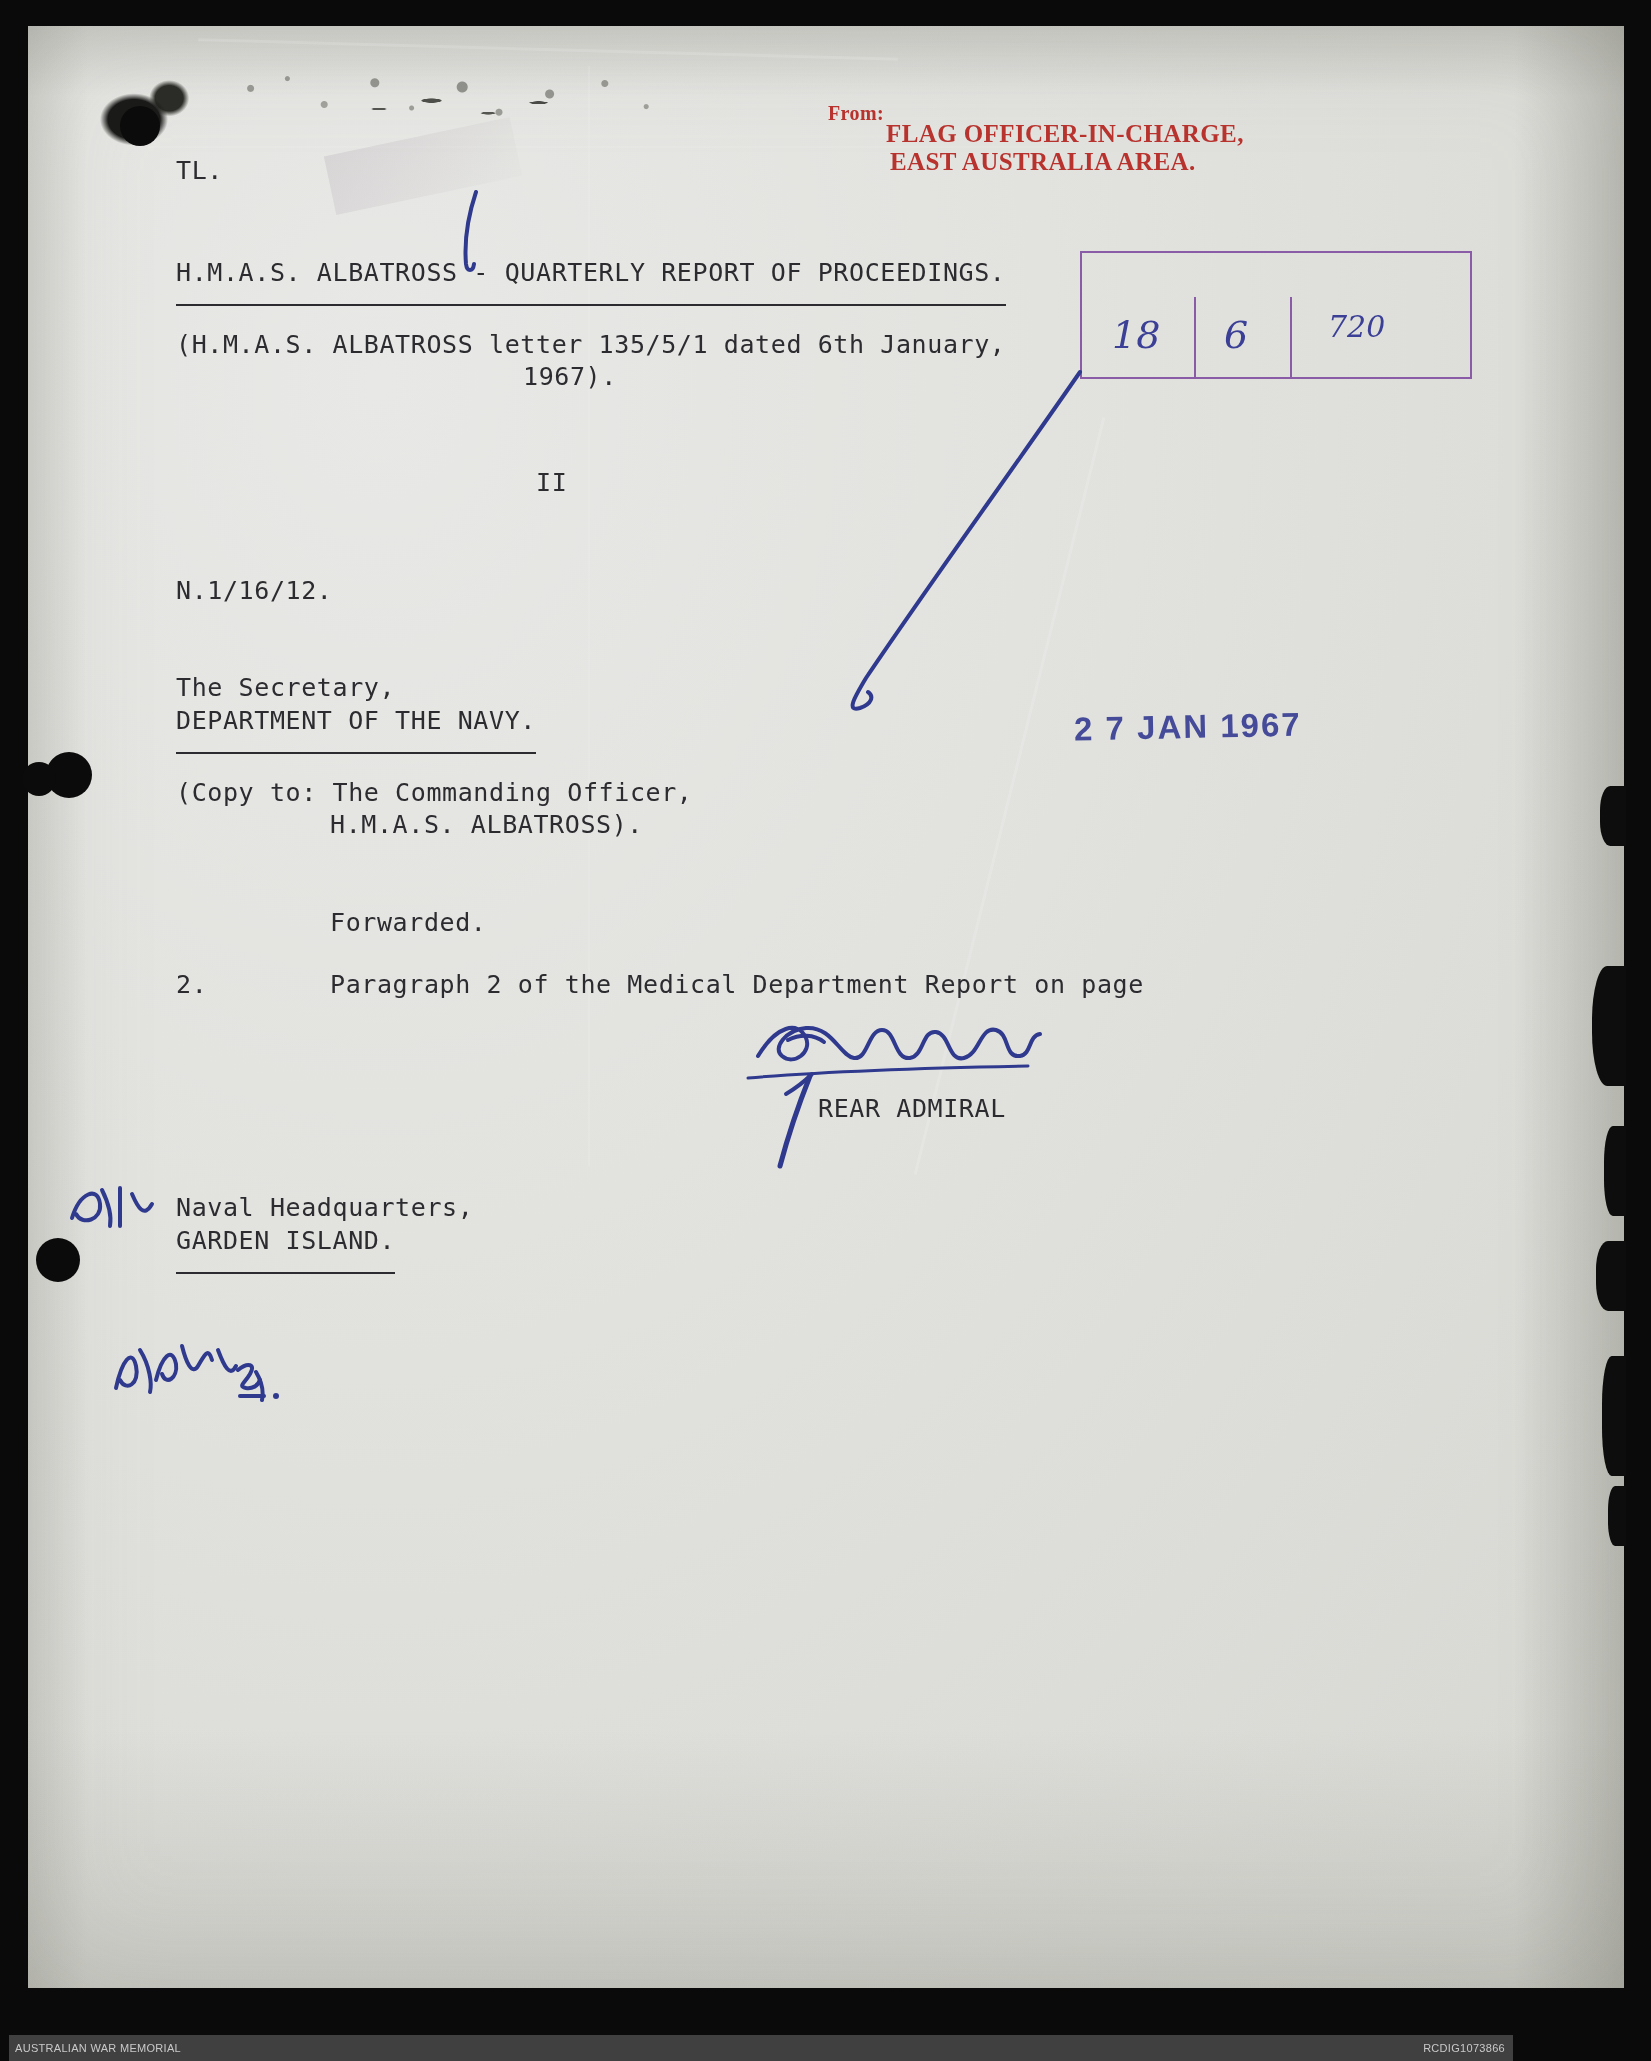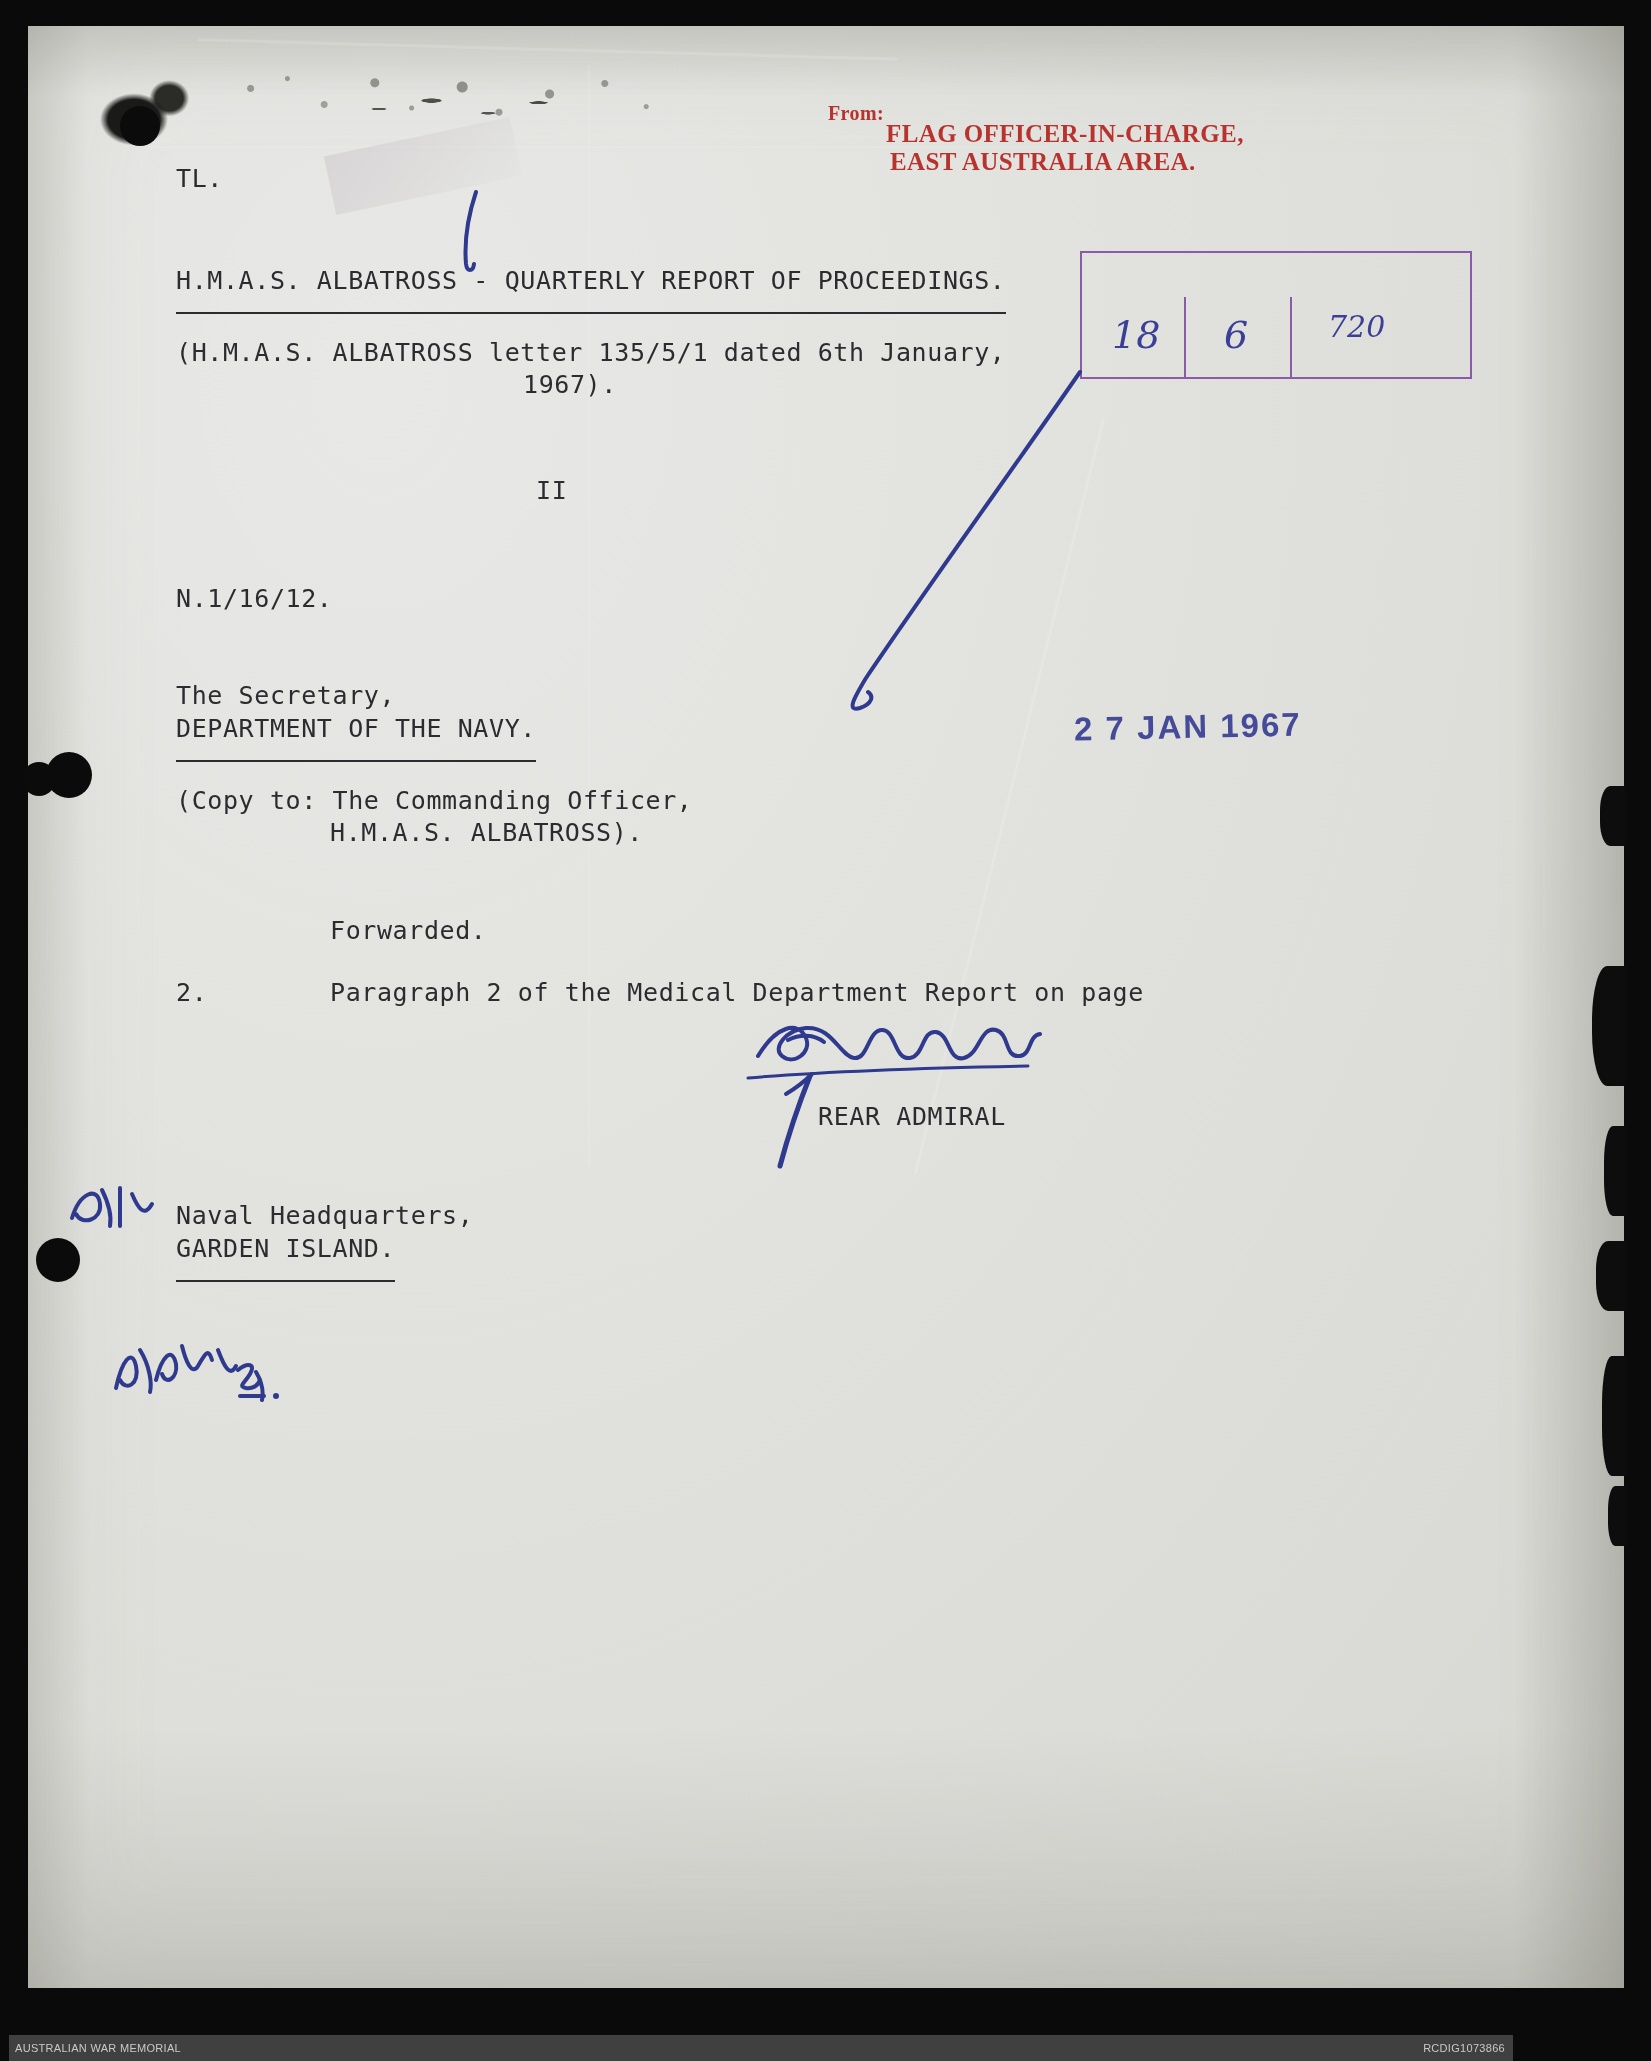--- a/index.html
+++ b/index.html
@@ -63,21 +63,20 @@
 
   
   .typed {
     position: absolute;
     font-family: "DejaVu Sans Mono", monospace;
     color: #2c2c30;
     font-size: 25px;
     letter-spacing: 0.6px;
     white-space: pre;
     line-height: 34px;
-    margin-top: 8px;
   }
   .typed.ul {
     border-bottom: 2px solid #2c2c30;
     padding-bottom: 14px;
   }
 
   
   .stamp-red {
     position: absolute;
     color: #b8322e;
@@ -112,21 +111,21 @@
     border-bottom: 2px solid #8a5ca8;
     opacity: 0.75;
   }
   #navy-box .nb-cell {
     position: absolute;
     top: 44px;
     height: 82px;
     border-right: 2px solid #8a5ca8;
     box-sizing: border-box;
   }
-  #navy-box .nb-c1 { left: 0; width: 104px; padding-left: 20px; }
+  #navy-box .nb-c1 { left: 0; width: 114px; padding-left: 20px; }
   #navy-box .nb-c2 { left: 110px; width: 100px; }
   #navy-box .nb-c3 { left: 210px; width: 180px; border-right: none; }
   .hand-num {
     position: absolute;
     color: #3b3f96;
     font-family: "DejaVu Serif", serif;
     font-style: italic;
     font-size: 38px;
   }
 

